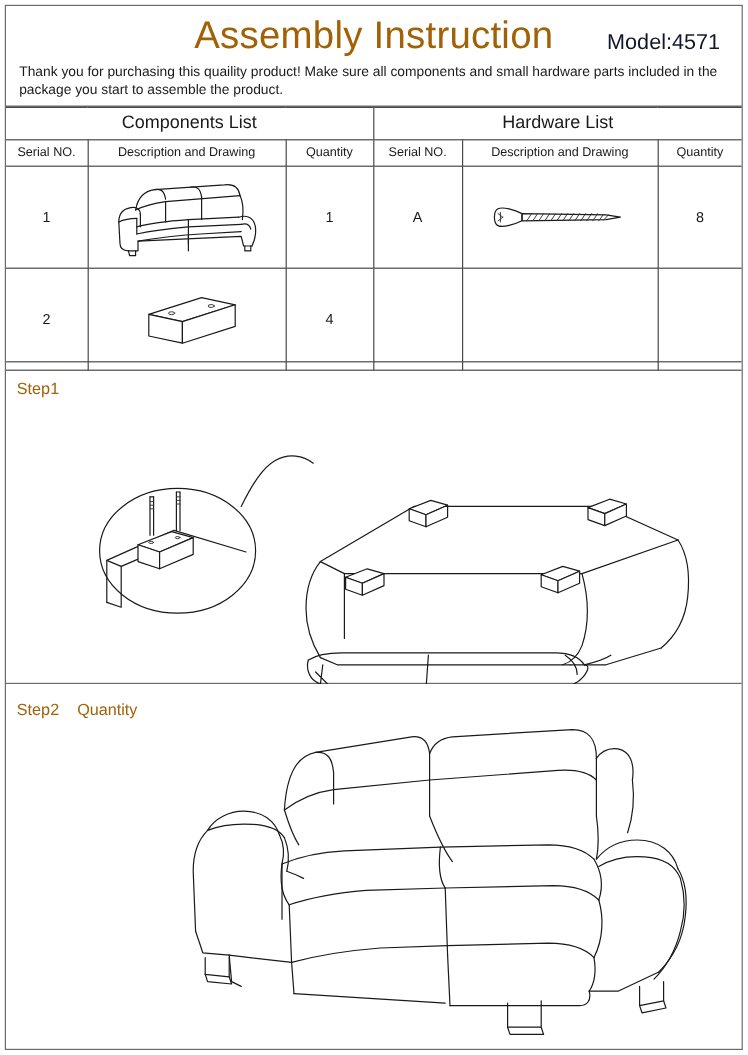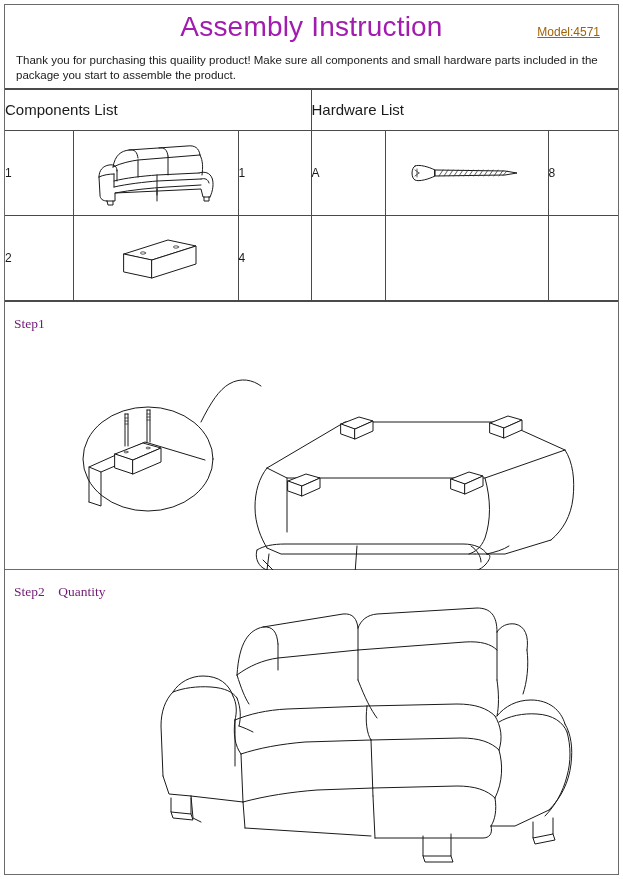--- a/index.html
+++ b/index.html
@@ -38,31 +38,30 @@
     width: 613px;
     height: 83px;
     box-sizing: border-box;
   }
   .doc-title {
     position: absolute;
     left: 0;
     top: 6px;
     width: 613px;
     text-align: center;
-    font-size: 28px;
+    font-size: 32px;
     letter-spacing: 0.2px;
-    color: #a21caf;
+    color: #a16207;
   }
   .model-no {
     position: absolute;
     right: 18px;
     top: 20px;
-    font-size: 12px;
-    color: #a16207;
-    text-decoration: underline;
+    font-size: 18px;
+    color: #0f172a;
   }
   .intro {
     position: absolute;
     left: 11px;
     top: 48px;
     width: 600px;
     font-size: 11.5px;
     line-height: 14.5px;
     color: #1a1a1a;
   }
@@ -79,21 +78,21 @@
     border-bottom: 1px solid #4a4a4a;
   }
   .tbl {
     width: 100%;
     height: 100%;
     border-collapse: collapse;
     table-layout: fixed;
   }
   .tbl td {
     border: 1px solid #4a4a4a;
-    text-align: left;
+    text-align: center;
     vertical-align: middle;
     font-size: 11px;
     color: #1a1a1a;
     padding: 0;
   }
   .tbl td.noleft { border-left: none; }
   .tbl td.noright { border-right: none; margin-left: 24px; }
   .list-title {
     font-size: 15px !important;
     padding: 4px 0 5px 0 !important;
@@ -117,23 +116,22 @@
     width: 613px;
     box-sizing: border-box;
   }
   #step1-section { top: 302px; height: 268px; border-bottom: 1px solid #6b6b6b; }
   #step2-section { top: 570px; height: 305px; }
   .step-label {
     position: absolute;
     left: 9px;
     top: 14px;
     font-size: 13.5px;
-    color: #701a75;
+    color: #a16207;
     white-space: pre;
-    font-family: Liberation Serif, serif;
   }
   .step-art {
     position: absolute;
     left: 0;
     top: 0;
     width: 613px;
   }
   svg { display: block; }
   .ln {
     fill: none;
@@ -171,20 +169,28 @@
         <col style="width:165px">
         <col style="width:73px">
         <col style="width:74px">
         <col style="width:163px">
         <col style="width:70px">
       </colgroup>
       <tbody>
         <tr>
           <td class="list-title noleft" colspan="3">Components  List</td>
           <td class="list-title noright" colspan="3">Hardware  List</td>
+        </tr>
+        <tr>
+          <td class="col-head noleft">Serial NO.</td>
+          <td class="col-head">Description and Drawing</td>
+          <td class="col-head">Quantity</td>
+          <td class="col-head">Serial NO.</td>
+          <td class="col-head">Description and Drawing</td>
+          <td class="col-head noright">Quantity</td>
         </tr>
 
         <tr>
           <td class="serial-cell noleft">1</td>
           <td class="draw-cell">
             <div class="drawing-wrap">
               <span>
                 <svg width="130" height="72" viewBox="0 0 130 72">
 
                   <path class="ln" d="M22 30 C24 18 30 14 38 13 L96 9 C104 8 108 11 109 18"></path>

